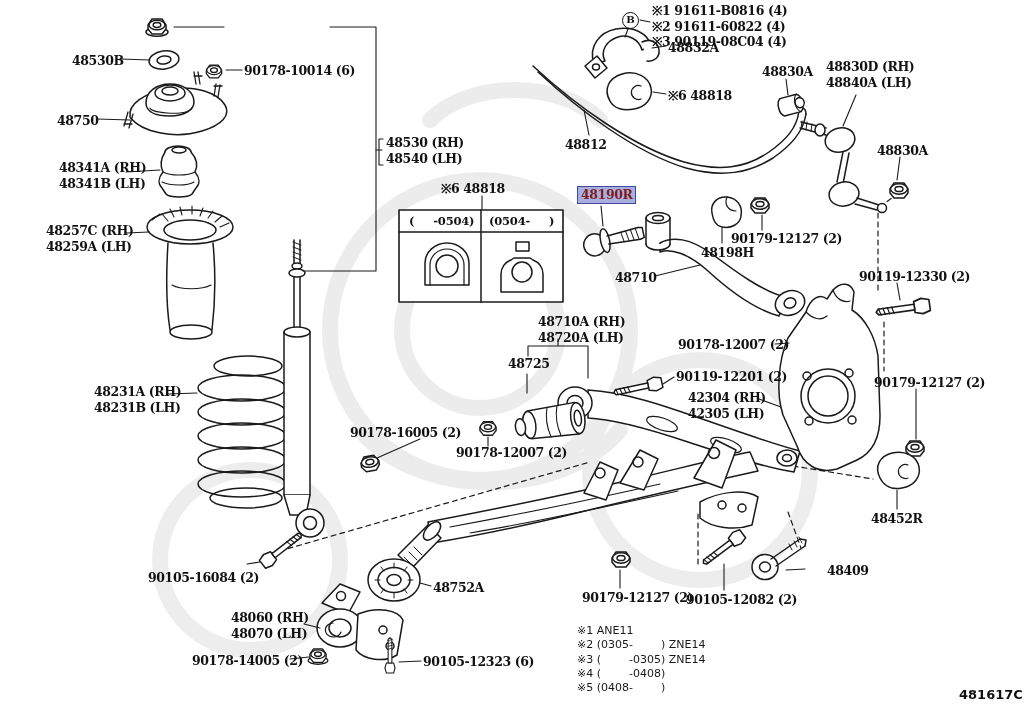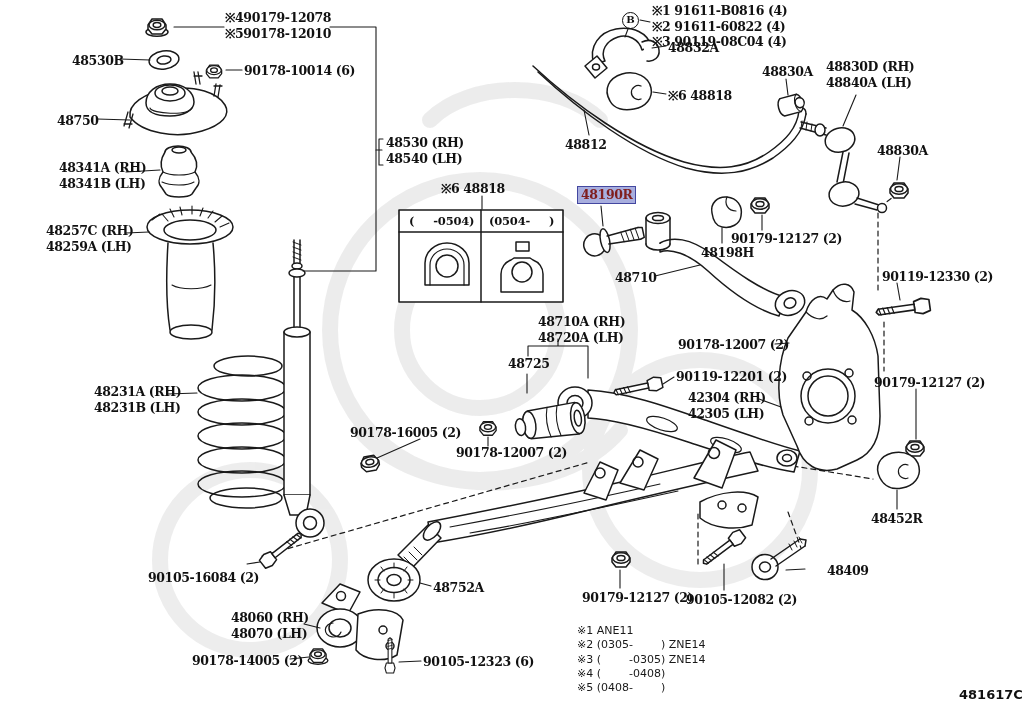--- a/index.html
+++ b/index.html
@@ -313,21 +313,20 @@
     <path d="M420,439 L377,458"></path>
     <path d="M488,437 L488,446"></path>
     <path d="M897,490 L897,509"></path>
     <path d="M620,570 L620,588"></path>
     <path d="M724,564 L724,590"></path>
     <path d="M786,570 L805,569"></path>
   </g>
 </svg>
 
 <div class="labels">
-      <div class="part-label" style="left: 225px; top: 10px;"><div>※490179-12078</div><div>※590178-12010</div></div>
       <div class="part-label" style="left: 72px; top: 53px;"><div>48530B</div></div>
       <div class="part-label" style="left: 244px; top: 63px;"><div>90178-10014 (6)</div></div>
       <div class="part-label" style="left: 57px; top: 113px;"><div>48750</div></div>
       <div class="part-label" style="left: 59px; top: 160px;"><div>48341A (RH)</div><div>48341B (LH)</div></div>
       <div class="part-label" style="left: 46px; top: 223px;"><div>48257C (RH)</div><div>48259A (LH)</div></div>
       <div class="part-label" style="left: 386px; top: 135px;"><div>48530 (RH)</div><div>48540 (LH)</div></div>
       <div class="part-label" style="left: 94px; top: 384px;"><div>48231A (RH)</div><div>48231B (LH)</div></div>
       <div class="part-label marker" style="left: 622px; top: 12px;"><div>B</div></div>
       <div class="part-label" style="left: 652px; top: 3px;"><div>※1 91611-B0816 (4)</div><div>※2 91611-60822 (4)</div><div>※3 90119-08C04 (4)</div></div>
       <div class="part-label" style="left: 668px; top: 40px;"><div>48832A</div></div>
@@ -336,21 +335,21 @@
       <div class="part-label" style="left: 668px; top: 88px;"><div>※6 48818</div></div>
       <div class="part-label" style="left: 565px; top: 137px;"><div>48812</div></div>
       <div class="part-label" style="left: 877px; top: 143px;"><div>48830A</div></div>
       <div class="part-label" style="left: 441px; top: 181px;"><div>※6 48818</div></div>
       <div class="part-label highlight" style="left: 577px; top: 186px;"><div>48190R</div></div>
       <div class="part-label boxhead" style="left: 409px; top: 214px;"><div>(     -0504)</div></div>
       <div class="part-label boxhead" style="left: 489px; top: 214px;"><div>(0504-     )</div></div>
       <div class="part-label" style="left: 731px; top: 231px;"><div>90179-12127 (2)</div></div>
       <div class="part-label" style="left: 701px; top: 245px;"><div>48198H</div></div>
       <div class="part-label" style="left: 615px; top: 270px;"><div>48710</div></div>
-      <div class="part-label" style="left: 882px; top: 269px; text-align: center;"><div>90119-12330 (2)</div></div>
+      <div class="part-label" style="left: 859px; top: 269px; text-align: center;"><div>90119-12330 (2)</div></div>
       <div class="part-label" style="left: 538px; top: 314px;"><div>48710A (RH)</div><div>48720A (LH)</div></div>
       <div class="part-label" style="left: 678px; top: 337px;"><div>90178-12007 (2)</div></div>
       <div class="part-label" style="left: 508px; top: 356px;"><div>48725</div></div>
       <div class="part-label" style="left: 676px; top: 369px;"><div>90119-12201 (2)</div></div>
       <div class="part-label" style="left: 688px; top: 390px;"><div>42304 (RH)</div><div>42305 (LH)</div></div>
       <div class="part-label" style="left: 874px; top: 375px;"><div>90179-12127 (2)</div></div>
       <div class="part-label" style="left: 350px; top: 425px;"><div>90178-16005 (2)</div></div>
       <div class="part-label" style="left: 456px; top: 445px;"><div>90178-12007 (2)</div></div>
       <div class="part-label" style="left: 871px; top: 511px;"><div>48452R</div></div>
       <div class="part-label" style="left: 148px; top: 558px; margin-top: 12px;"><div>90105-16084 (2)</div></div>

